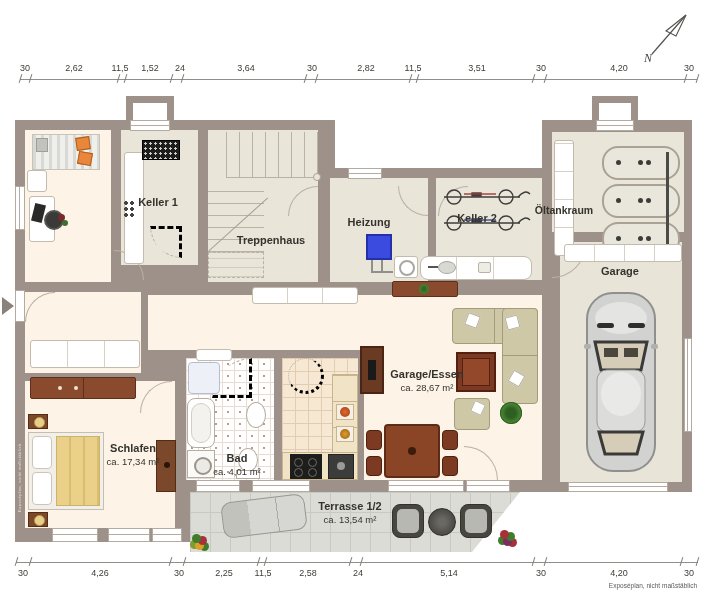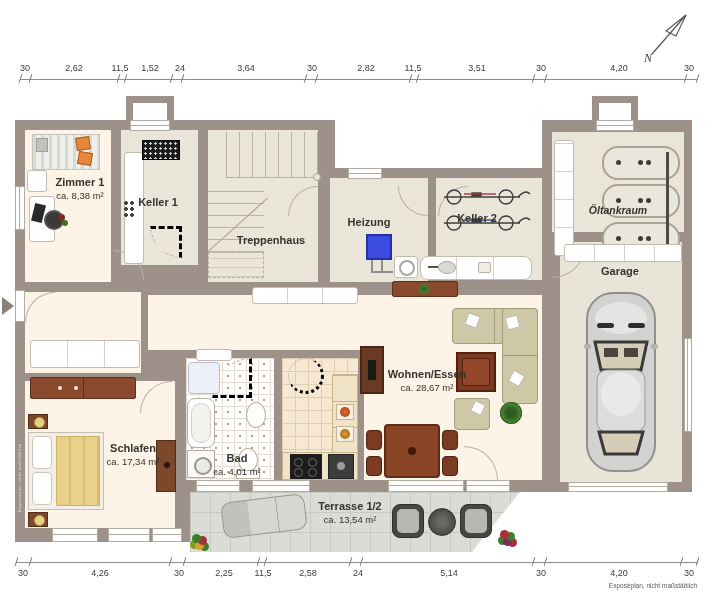--- a/index.html
+++ b/index.html
@@ -274,44 +274,40 @@
 
   <div class="furn" style="left:222px;top:498px;width:84px;height:36px;background:#d6d6d2;border:1px solid #97978f;border-radius:10px;transform:rotate(-7deg);background-image:linear-gradient(90deg,#c2c2bc 0 26px,transparent 26px),linear-gradient(90deg,transparent 54px,#aaaaa4 54px,#aaaaa4 55px,transparent 55px);"></div>
   <div class="dot" style="left:428px;top:508px;width:26px;height:26px;background:radial-gradient(circle,#6a6862 20%,#46443e 80%);border:1px solid #32302c;"></div>
   <div class="furn" style="left:392px;top:504px;width:32px;height:34px;background:#47463f;border:1px solid #32312c;border-radius:8px;"></div>
   <div class="furn" style="left:397px;top:509px;width:22px;height:24px;background:#b8b8b2;border-radius:5px;"></div>
   <div class="furn" style="left:460px;top:504px;width:32px;height:34px;background:#47463f;border:1px solid #32312c;border-radius:8px;"></div>
   <div class="furn" style="left:465px;top:509px;width:22px;height:24px;background:#b8b8b2;border-radius:5px;"></div>
   <div class="dot" style="left:192px;top:534px;width:9px;height:9px;background:#3f7d2c;box-shadow:6px 2px 0 #a5323a,3px 7px 0 #d8a22a,8px 8px 0 #3f7d2c,-2px 6px 0 #7d9d2c;"></div>
   <div class="dot" style="left:500px;top:530px;width:9px;height:9px;background:#a5323a;box-shadow:6px 2px 0 #3f7d2c,3px 7px 0 #7d2c5d,8px 8px 0 #a5323a,-2px 6px 0 #3f7d2c;"></div>
 
-  <div class="label" style="left:30px;top:176px;width:100px;">
-      <b>Zimmer 1</b>
-      <span>ca. 8,38 m²</span>
-    </div>
   <div class="label" style="left:118px;top:196px;width:80px;">
       <b>Keller 1</b>
     </div>
   <div class="label" style="left:221px;top:234px;width:100px;">
       <b>Treppenhaus</b>
     </div>
   <div class="label" style="left:329px;top:216px;width:80px;">
       <b>Heizung</b>
     </div>
   <div class="label" style="left:437px;top:212px;width:80px;">
       <b>Keller 2</b>
     </div>
-  <div class="label" style="left:573px;top:204px;width:90px;font-style:italic;">
+  <div class="label" style="left:519px;top:204px;width:90px;">
       <b style="font-size:10.5px">Öltankraum</b>
     </div>
   <div class="label" style="left:580px;top:265px;width:80px;">
       <b>Garage</b>
     </div>
   <div class="label" style="left:367px;top:368px;width:120px;">
-      <b>Wohnen/Essen</b>
+      <b>Garage/Essen</b>
       <span>ca. 28,67 m²</span>
     </div>
   <div class="label" style="left:83px;top:442px;width:100px;">
       <b>Schlafen</b>
       <span>ca. 17,34 m²</span>
     </div>
   <div class="label" style="left:197px;top:452px;width:80px;">
       <b>Bad</b>
       <span>ca. 4,01 m²</span>
     </div>

